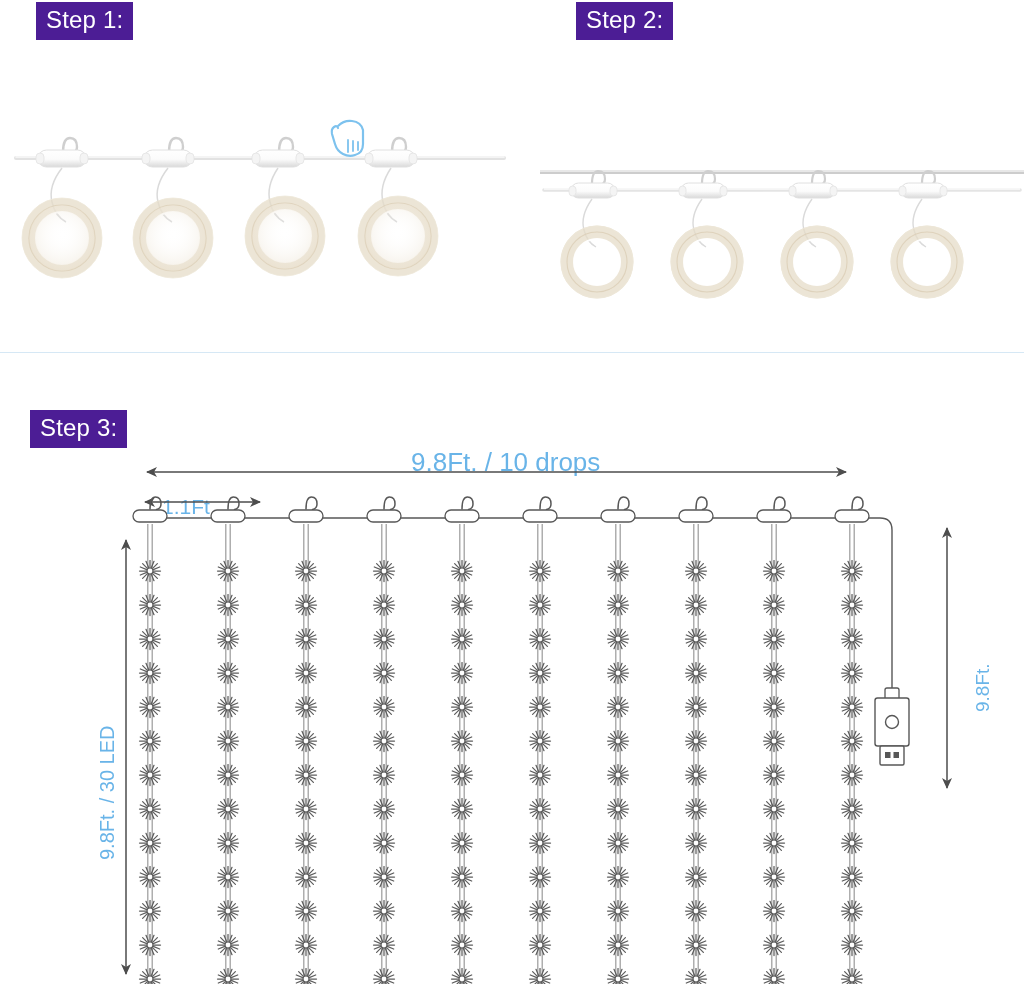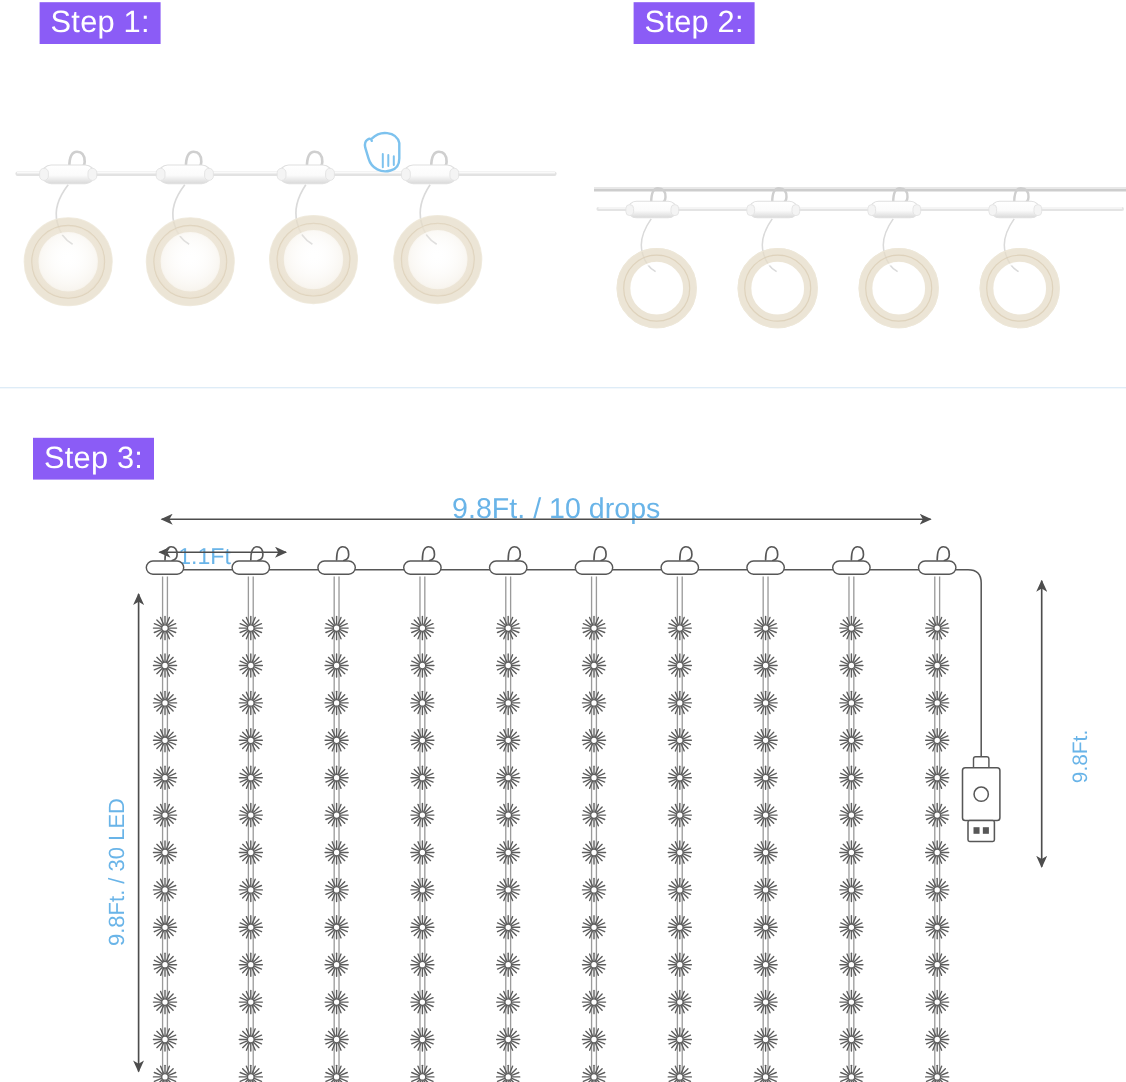--- a/index.html
+++ b/index.html
@@ -17,44 +17,44 @@
     color: #4a4a4a;
   }
   .page {
     position: absolute;
     inset: 0;
   }
 
   
   .step-badge {
     position: absolute;
-    background: #8b5cf6;
+    background: #4c1d95;
     color: #ffffff;
-    font-size: 28px;
+    font-size: 24px;
     line-height: 32px;
     padding: 2px 10px 4px 10px;
     letter-spacing: 0.2px;
     white-space: nowrap;
     font-family: "Liberation Sans", sans-serif;
   }
   .step-text {
     position: absolute;
     color: #58585a;
     font-size: 17.5px;
     line-height: 25px;
     font-family: "Liberation Sans", sans-serif;
   }
 
   #badge-1 { left: 36px;  top: 2px;  }
   #text-1  { left: 40px;  top: 55px; width: 470px; }
 
   #badge-2 { left: 576px; top: 2px;  }
   #text-2  { left: 576px; top: 44px; width: 430px; }
 
-  #badge-3 { left: 30px;  top: 398px; }
+  #badge-3 { left: 30px;  top: 410px; }
   #text-3  { left: 146px; top: 405px; width: 720px; }
 
   
   .divider {
     position: absolute;
     left: 0; right: 0;
     top: 352px;
     height: 1px;
     background: #d6e8f5;
   }

